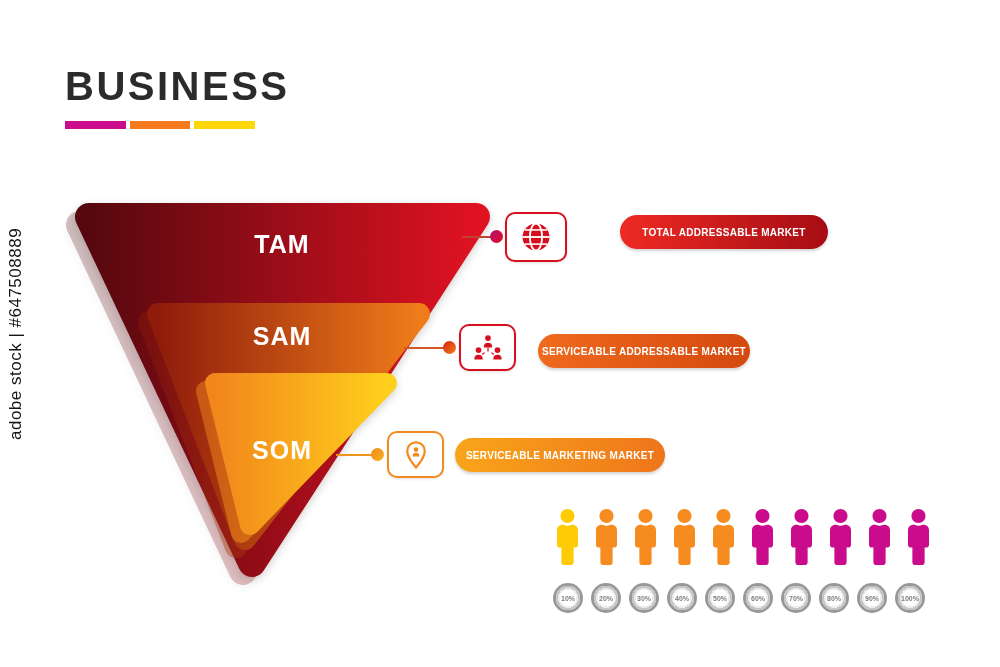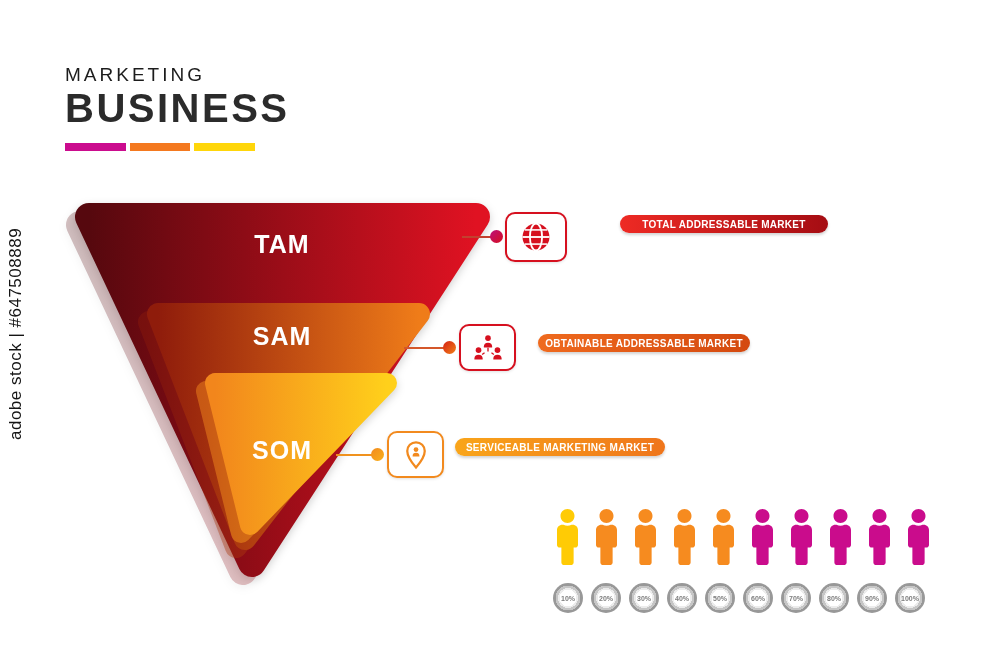--- a/index.html
+++ b/index.html
@@ -38,21 +38,21 @@
 
   
   .cline { position:absolute; height:2px; }
   .cdot  { position:absolute; width:13px; height:13px; border-radius:50%; }
   .icon-box {
     position:absolute; background:#fff; border:2.5px solid #d6101f; border-radius:10px;
     display:flex; align-items:center; justify-content:center;
     box-shadow:0 1px 3px rgba(0,0,0,.12);
   }
   .pill {
-    position:absolute; height:18px; border-radius:17px;
+    position:absolute; height:34px; border-radius:17px;
     display:flex; align-items:center; justify-content:center;
     color:#fff; font-size:10px; font-weight:bold; letter-spacing:.3px;
     box-shadow:0 2px 3px rgba(0,0,0,.18); text-align:center;
   }
   #line-tam { left:462px; top:236px; width:34px; }
   #dot-tam  { left:490px; top:230px; }
   #box-tam  { left:505px; top:212px; width:62px; height:50px; }
   #pill-tam { left:620px; top:215px; width:208px; }
 
   #line-sam { left:404px; top:347px; width:42px; }
@@ -77,21 +77,20 @@
   .ring-label { font-size:7px; color:#7d7d7d; font-weight:bold; }
 </style>
 </head>
 <body>
 
 <div>
 
   <div id="watermark">adobe stock | #647508889</div>
 
   <div id="header">
-    <div class="kicker">MARKETING</div>
     <div class="title">BUSINESS</div>
     <div id="title-bar">
         <span class="bar-seg" style="background: rgb(203, 12, 142);"></span>
         <span class="bar-seg" style="background: rgb(244, 121, 31);"></span>
         <span class="bar-seg" style="background: rgb(255, 214, 10);"></span>
       </div>
   </div>
 
   <svg id="funnel-svg" width="450" height="400" viewBox="0 0 450 400">
     <defs>
@@ -144,21 +143,21 @@
         <path d="M8.9 11.7 L8.9 10.9 A3.1 2.9 0 0 1 15.1 10.9 L15.1 11.7 Z"></path>
         <circle cx="4.9" cy="13.6" r="2.1"></circle>
         <path d="M1.8 20.7 L1.8 19.9 A3.1 2.9 0 0 1 8 19.9 L8 20.7 Z"></path>
         <circle cx="19.1" cy="13.6" r="2.1"></circle>
         <path d="M16 20.7 L16 19.9 A3.1 2.9 0 0 1 22.2 19.9 L22.2 20.7 Z"></path>
       </g>
       <path d="M12 11.8v2.8 M9.4 15.6l-1.8 1.3 M14.6 15.6l1.8 1.3" stroke="#d6101f" stroke-width="1" fill="none"></path>
     </svg>
   </div>
   <div id="pill-sam" class="pill" style="background: linear-gradient(90deg, rgb(239, 106, 30), rgb(212, 73, 15));">
-    <span>OBTAINABLE ADDRESSABLE MARKET</span>
+    <span>SERVICEABLE ADDRESSABLE MARKET</span>
   </div>
 
   <div id="line-som" class="cline" style="background: rgb(240, 146, 30);"></div>
   <div id="dot-som" class="cdot" style="background: linear-gradient(135deg, rgb(242, 138, 30), rgb(249, 176, 26));"></div>
   <div id="box-som" class="icon-box" style="border-color: rgb(242, 138, 30);">
     <svg viewBox="0 0 24 24" width="30" height="32">
       <path d="M12 1.8c-3.9 0-7 3.1-7 7 0 5.2 7 13.2 7 13.2s7-8 7-13.2c0-3.9-3.1-7-7-7z" fill="none" stroke="#f28a1e" stroke-width="1.8"></path>
       <circle cx="12" cy="7.6" r="1.9" fill="#f28a1e"></circle>
       <path d="M9.3 13.2 L9.3 12.6 A2.7 2.5 0 0 1 14.7 12.6 L14.7 13.2 Z" fill="#f28a1e"></path>
     </svg>

